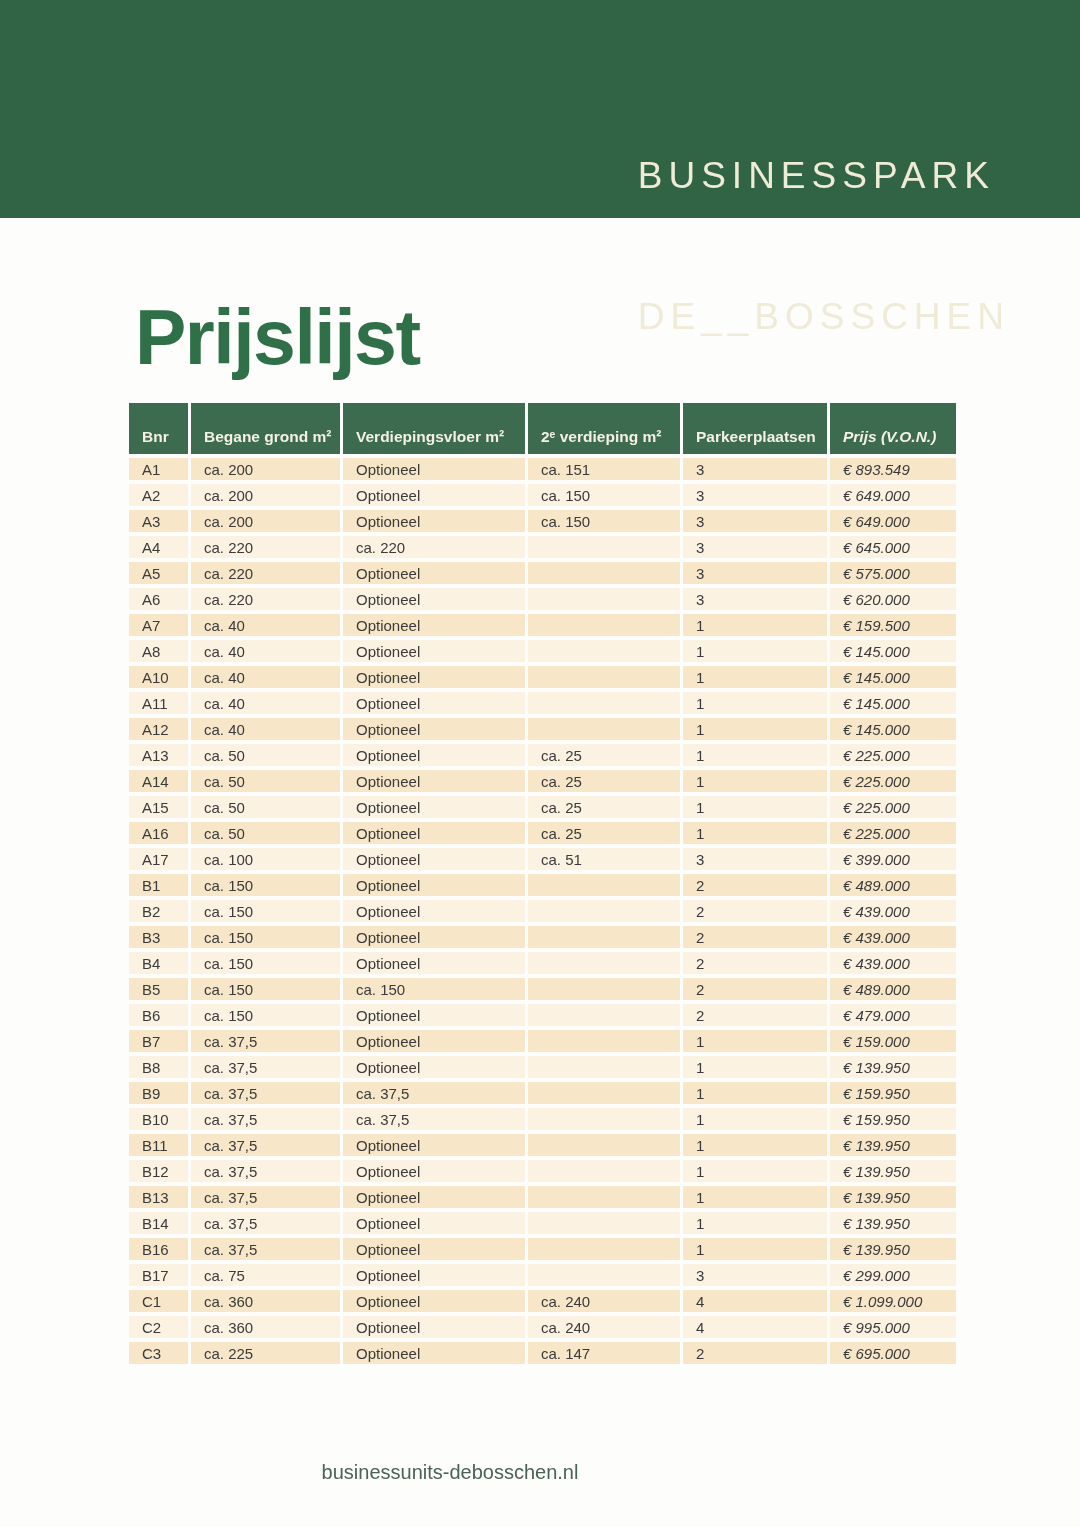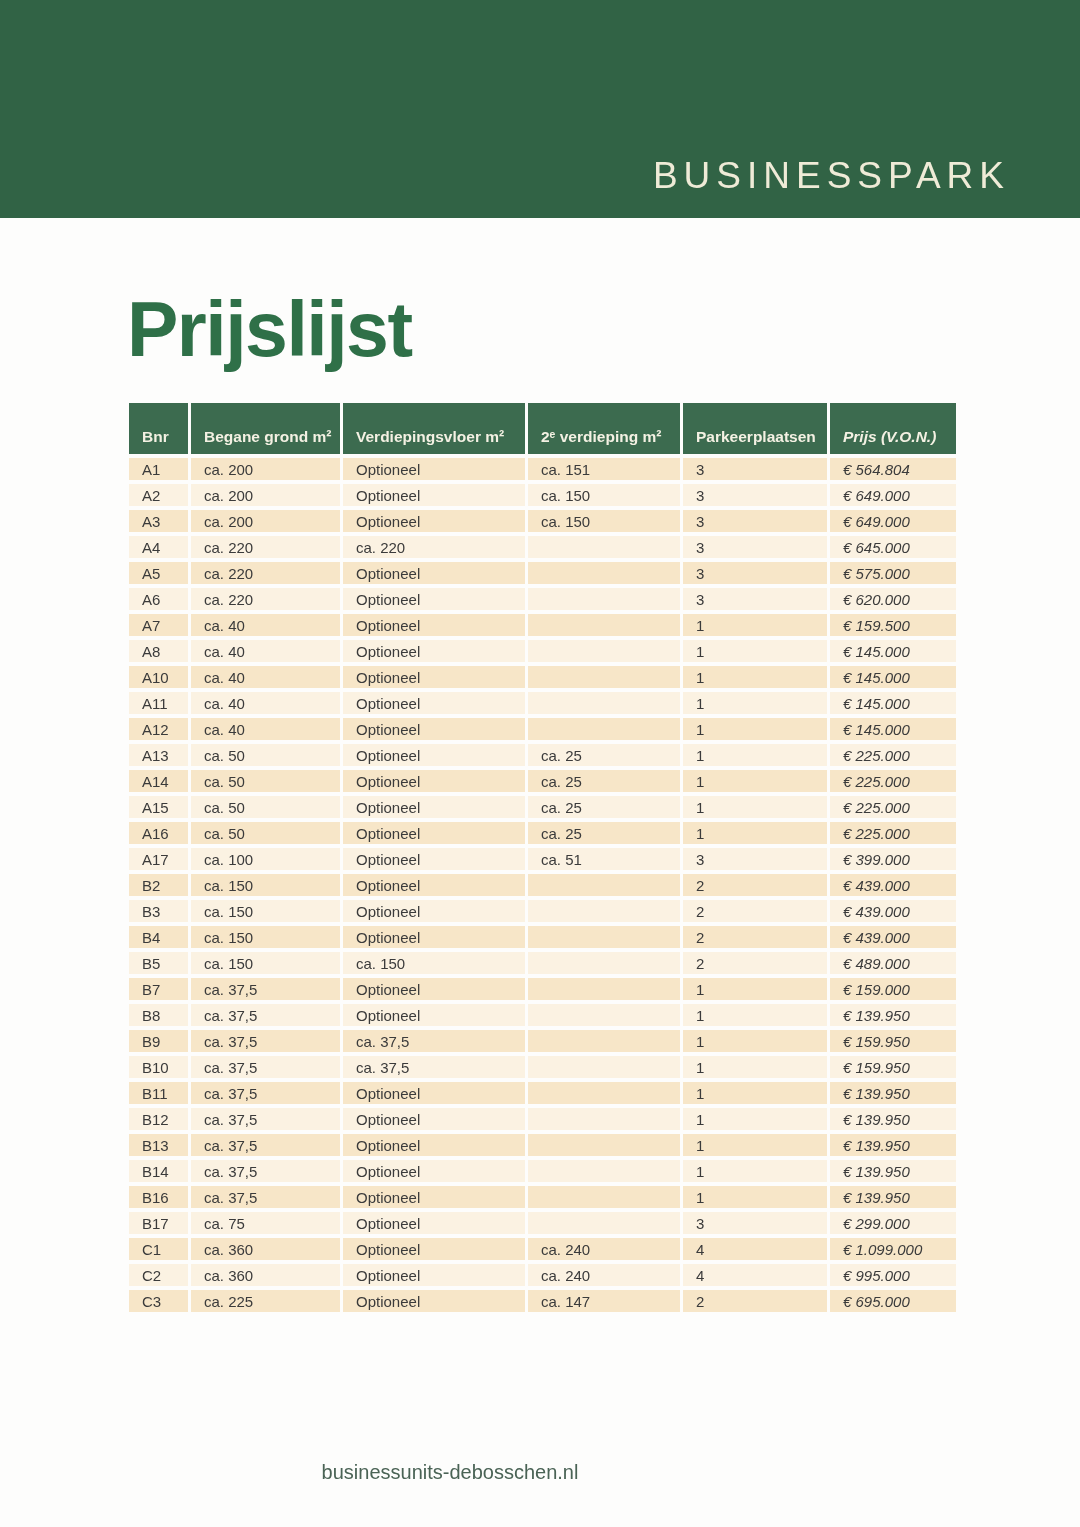--- a/index.html
+++ b/index.html
@@ -24,21 +24,21 @@
     position:absolute;top:0;left:0;width:1080px;height:218px;
     background:var(--banner-green);
   }
   .logo{
     position:absolute;top:58px;right:70px;
     font-family:Liberation Sans, sans-serif;
     font-size:37px;line-height:47px;letter-spacing:6px;
     color:var(--logo-cream);white-space:pre;text-align:left;
   }
   .title{
-    position:absolute;left:127px;top:291px;margin:0;
+    position:absolute;left:127px;top:291px;margin:8px;
     font-size:77px;font-weight:700;line-height:1;letter-spacing:-1.5px;
     color:var(--title-green);
   }
   table.price-table{
     position:absolute;left:129px;top:403px;width:827px;
     border-collapse:separate;border-spacing:0;table-layout:fixed;
   }
   .price-table th,.price-table td{
     box-sizing:border-box;
     border-right:3px solid var(--page-bg);
@@ -64,20 +64,21 @@
   }
 </style>
 </head>
 <body>
 
 <div class="page">
 
   <header class="banner">
     <div class="logo">
       <div class="logo-line">BUSINESSPARK</div>
+      <div class="logo-line">DE__BOSSCHEN</div>
     </div>
   </header>
 
   <h1 class="title">Prijslijst</h1>
 
   <table class="price-table">
     <colgroup>
       <col style="width:62px">
       <col style="width:152px">
       <col style="width:185px">
@@ -95,21 +96,21 @@
         <th>Prijs (V.O.N.)</th>
       </tr>
     </thead>
     <tbody>
         <tr>
           <td>A1</td>
           <td>ca. 200</td>
           <td>Optioneel</td>
           <td>ca. 151</td>
           <td>3</td>
-          <td>€ 564.804</td>
+          <td>€ 893.549</td>
         </tr>
         <tr>
           <td>A2</td>
           <td>ca. 200</td>
           <td>Optioneel</td>
           <td>ca. 150</td>
           <td>3</td>
           <td>€ 649.000</td>
         </tr>
         <tr>
@@ -218,20 +219,28 @@
         </tr>
         <tr>
           <td>A17</td>
           <td>ca. 100</td>
           <td>Optioneel</td>
           <td>ca. 51</td>
           <td>3</td>
           <td>€ 399.000</td>
         </tr>
         <tr>
+          <td>B1</td>
+          <td>ca. 150</td>
+          <td>Optioneel</td>
+          <td></td>
+          <td>2</td>
+          <td>€ 489.000</td>
+        </tr>
+        <tr>
           <td>B2</td>
           <td>ca. 150</td>
           <td>Optioneel</td>
           <td></td>
           <td>2</td>
           <td>€ 439.000</td>
         </tr>
         <tr>
           <td>B3</td>
           <td>ca. 150</td>
@@ -248,20 +257,28 @@
           <td>2</td>
           <td>€ 439.000</td>
         </tr>
         <tr>
           <td>B5</td>
           <td>ca. 150</td>
           <td>ca. 150</td>
           <td></td>
           <td>2</td>
           <td>€ 489.000</td>
+        </tr>
+        <tr>
+          <td>B6</td>
+          <td>ca. 150</td>
+          <td>Optioneel</td>
+          <td></td>
+          <td>2</td>
+          <td>€ 479.000</td>
         </tr>
         <tr>
           <td>B7</td>
           <td>ca. 37,5</td>
           <td>Optioneel</td>
           <td></td>
           <td>1</td>
           <td>€ 159.000</td>
         </tr>
         <tr>

